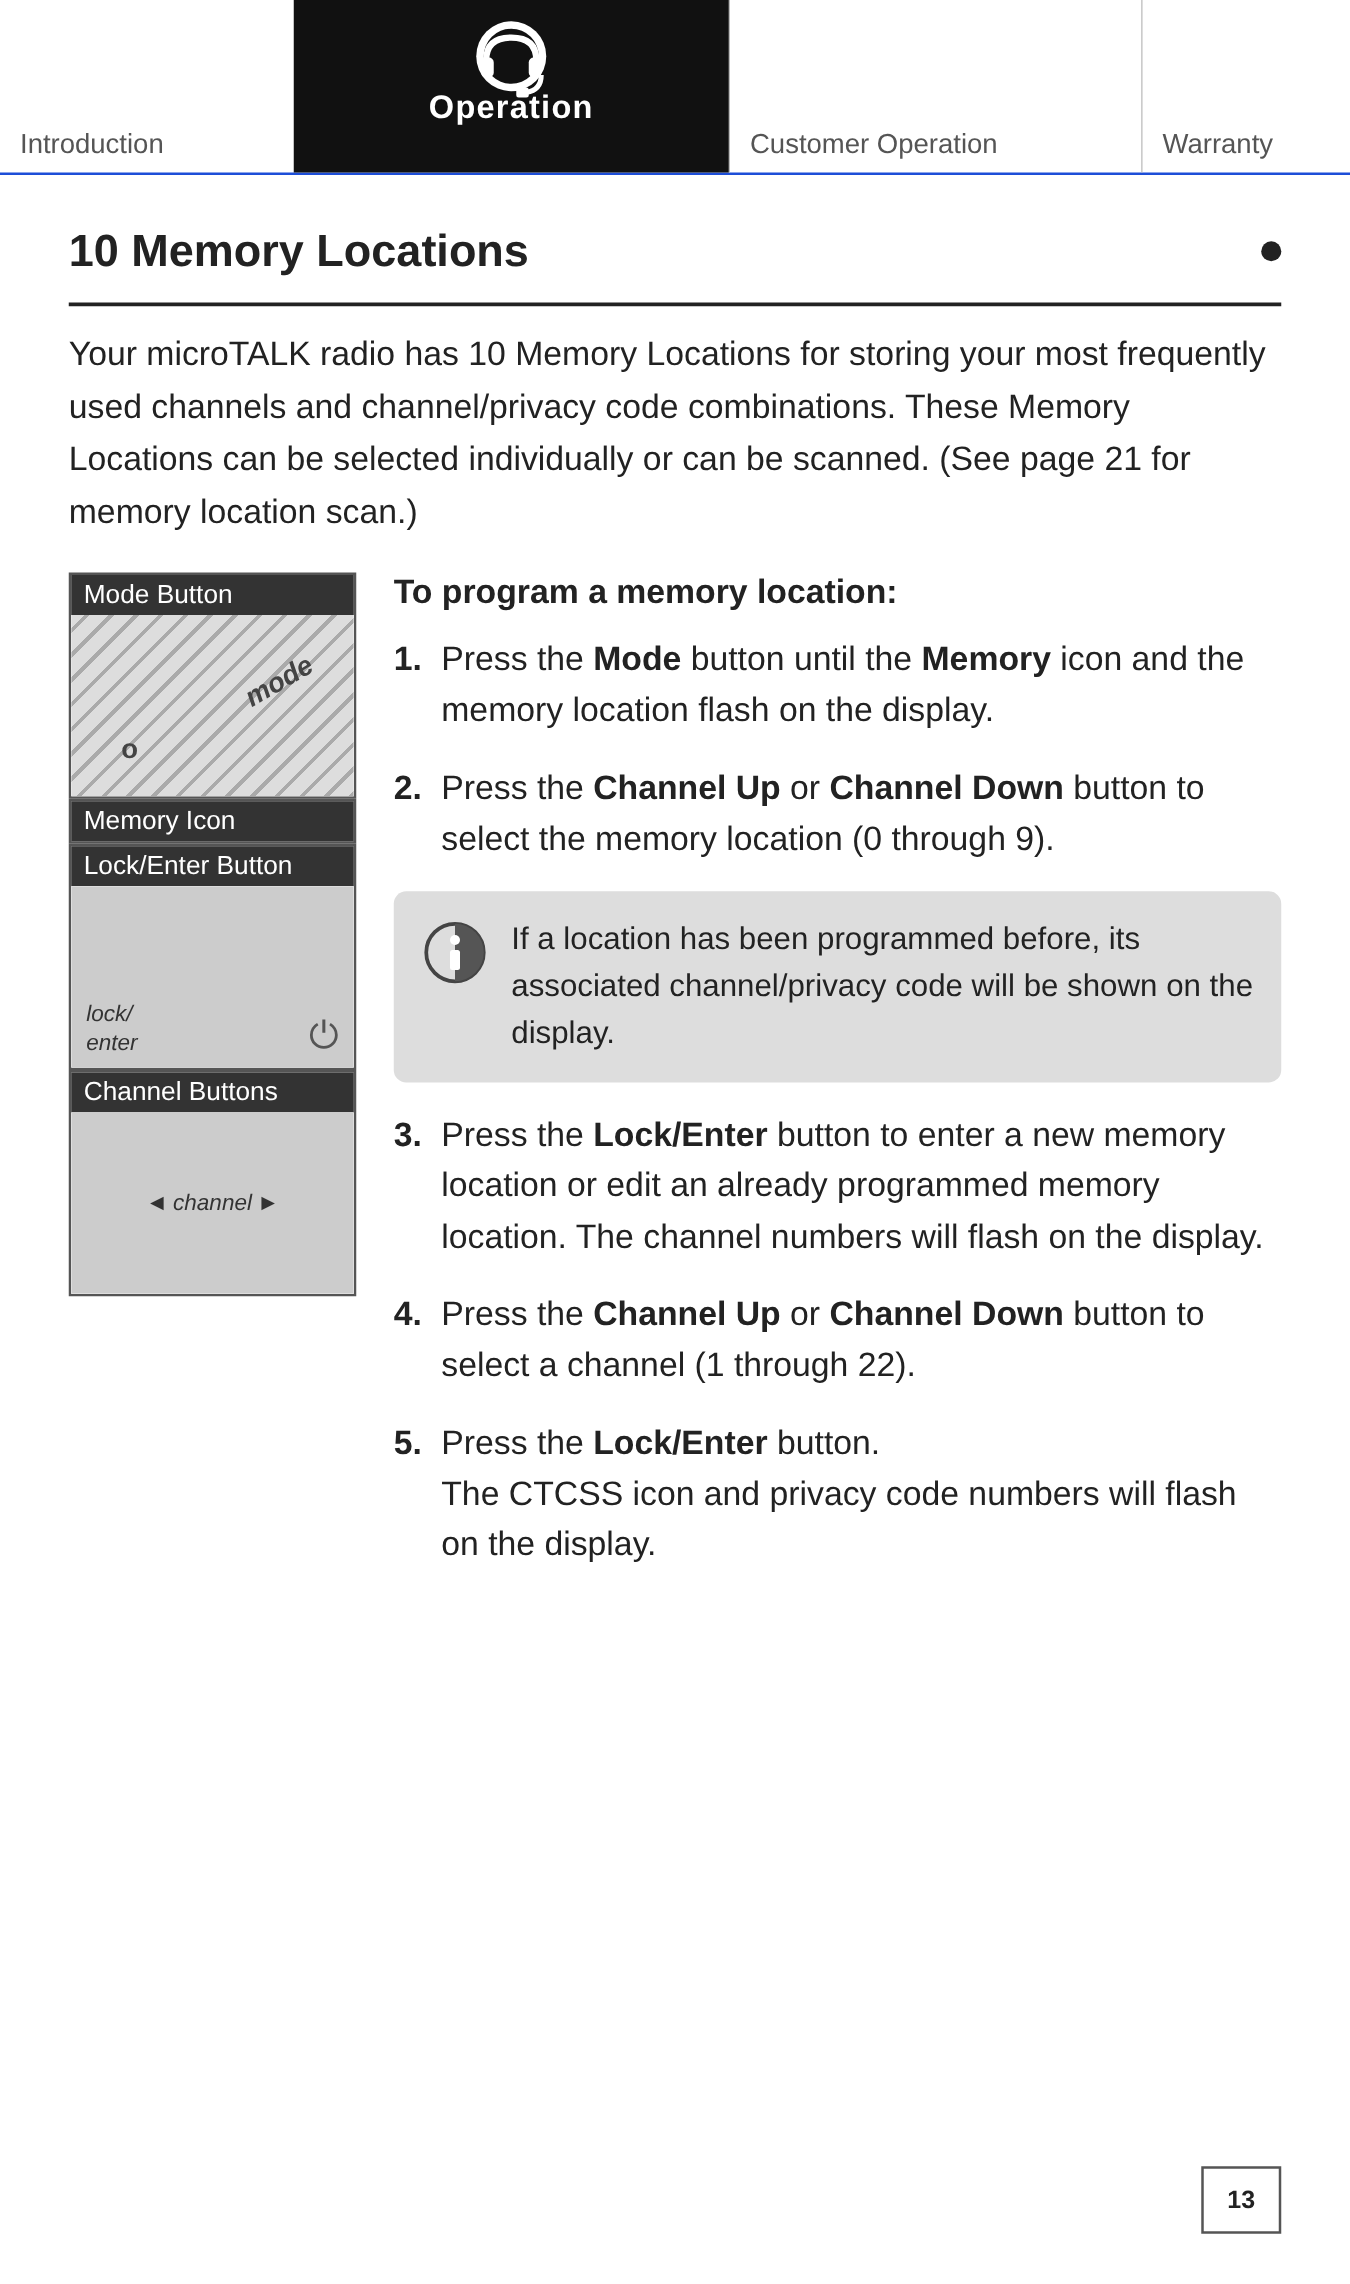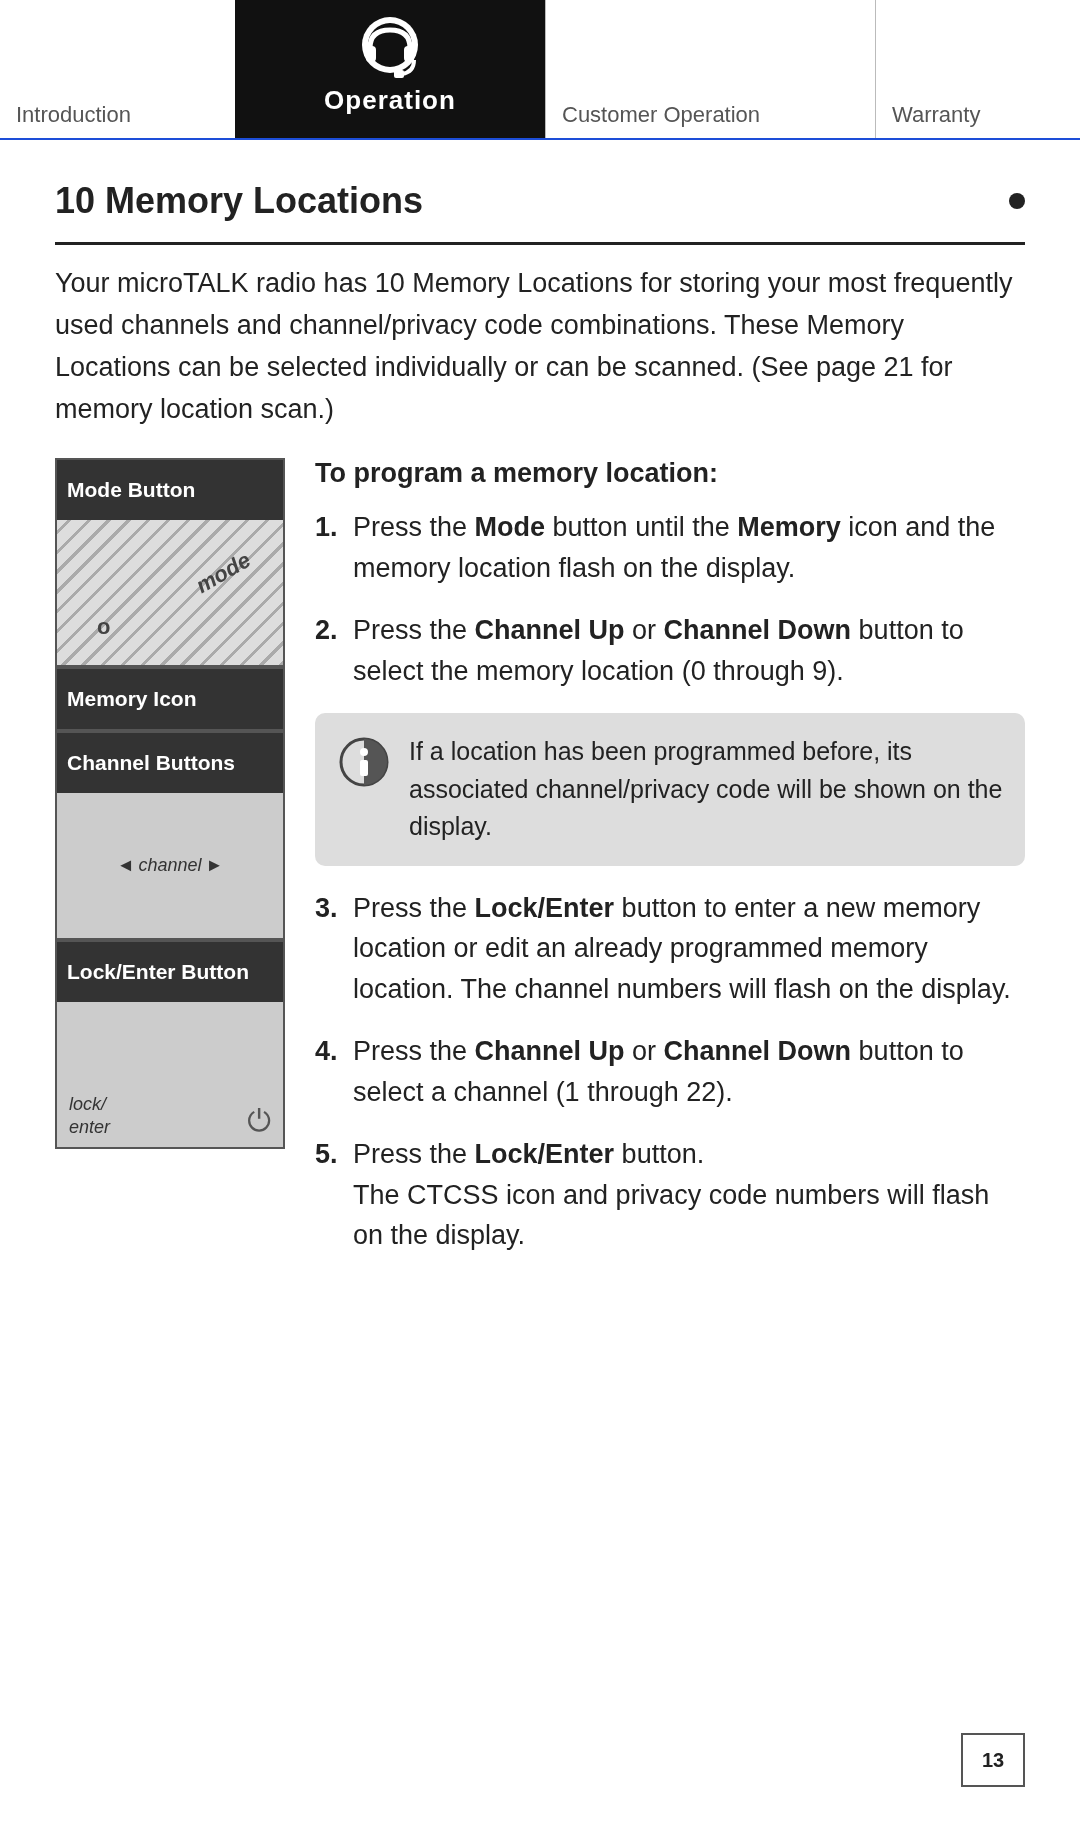--- a/index.html
+++ b/index.html
@@ -26,26 +26,26 @@
     .header-intro {
       width: 235px;
       display: flex;
       align-items: flex-end;
       padding: 10px 16px;
       font-size: 22px;
       color: #555;
     }
 
     .header-operation {
-      width: 310px;
+      width: 348px;
       background: #111;
       display: flex;
       flex-direction: column;
       align-items: center;
-      justify-content: center;
+      justify-content: flex-start;
       padding-bottom: 8px;
       position: relative;
     }
 
     .header-operation .headset-icon {
       position: absolute;
       top: 10px;
       left: 50%;
       transform: translateX(-50%);
     }
@@ -131,22 +131,22 @@
 
     .img-box {
       border: 2.5px solid #555;
       margin-bottom: 0;
     }
 
     .img-label {
       background: #333;
       color: #fff;
       font-size: 21px;
-      font-weight: bold;
-      padding: 18px 10px;
+      font-weight: normal;
+      padding: 4px 10px;
     }
 
     .img-content {
       background: #fff;
       height: 145px;
       display: flex;
       align-items: center;
       justify-content: center;
       overflow: hidden;
       position: relative;
@@ -411,40 +411,40 @@
             <span class="mode-o">o</span>
           </div>
         </div>
       </div>
 
       <div class="img-box">
         <div class="img-label">Memory Icon</div>
       </div>
 
       <div class="img-box">
+        <div class="img-label">Lock/Enter Button</div>
+        <div class="img-content">
+          <div class="lock-content">
+            <div class="lock-text">lock/<br>enter</div>
+            <div class="lock-power-icon">⏻</div>
+          </div>
+        </div>
+      </div>
+
+      <div class="img-box">
         <div class="img-label">Channel Buttons</div>
         <div class="img-content">
           <div class="channel-content">
             <span class="ch-arrow">◄</span>
             <span class="ch-word">channel</span>
             <span class="ch-arrow">►</span>
           </div>
         </div>
       </div>
 
-      <div class="img-box">
-        <div class="img-label">Lock/Enter Button</div>
-        <div class="img-content">
-          <div class="lock-content">
-            <div class="lock-text">lock/<br>enter</div>
-            <div class="lock-power-icon">⏻</div>
-          </div>
-        </div>
-      </div>
-
     </div>
 
     <div class="right-col">
 
       <div class="to-program">To program a memory location:</div>
 
       <ol class="step-list">
 
         <li class="step-item">
           <span class="step-num">1.</span>

